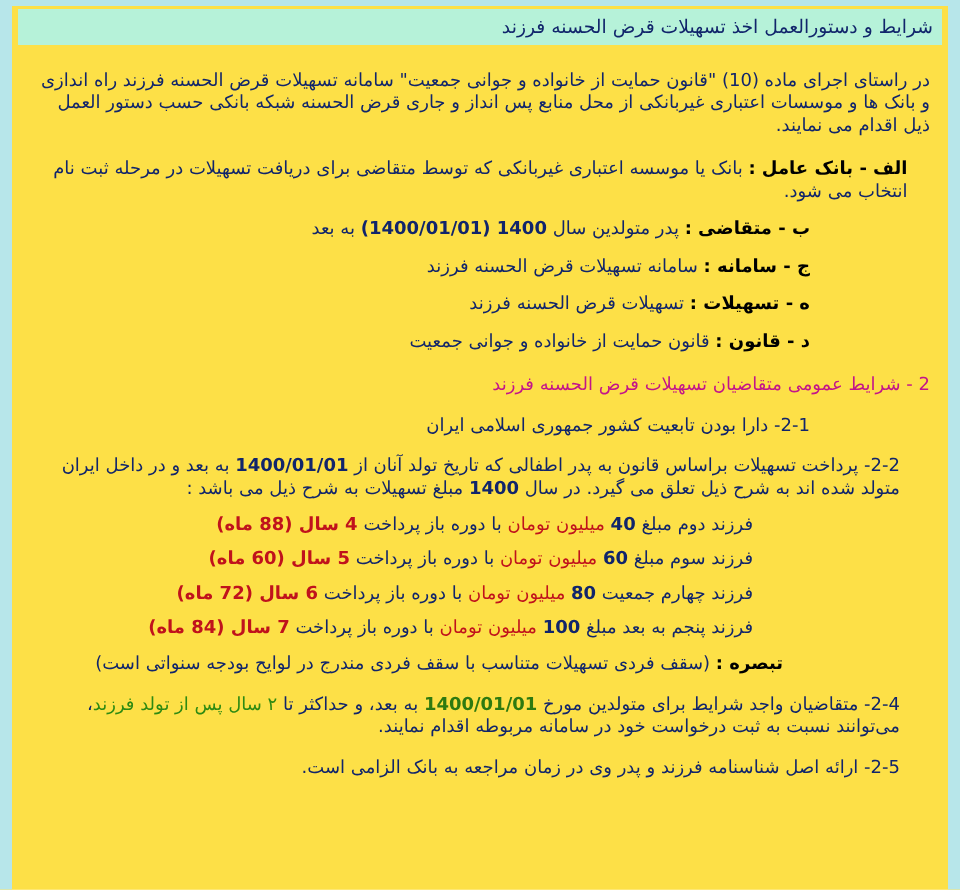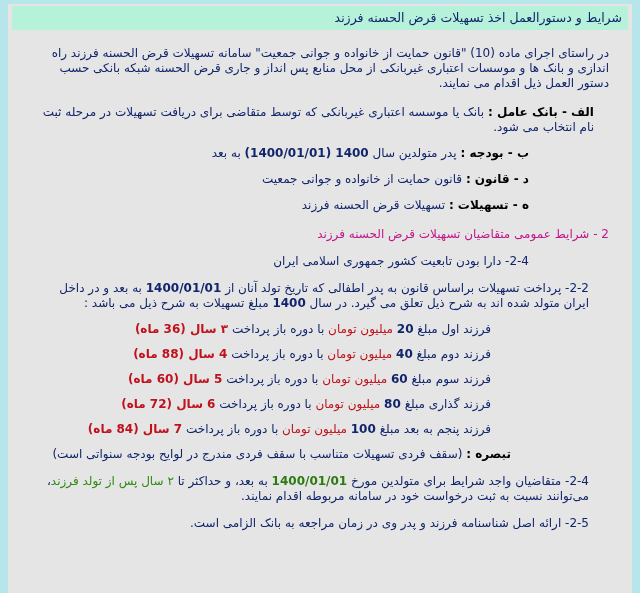--- a/index.html
+++ b/index.html
@@ -7,40 +7,40 @@
       width: 640px; height: 593px; overflow: hidden;
       background: #ffffff;
       font-family: "DejaVu Sans", sans-serif;
     }
     .frame {
       position: absolute; left: 0; top: 0; width: 640px; height: 593px;
       box-sizing: border-box;
       border-left: 8px solid #b7e6ea;
       border-right: 8px solid #b7e6ea;
       border-top: 4px solid #b7e6ea;
-      background: #e5e5e5;
+      background: #fde047;
     }
     .header {
       margin: 2px 4px 0 4px;
       height: 24px;
       background: #b6f2d9;
       direction: rtl;
       color: #11256b;
       font-size: 12.5px;
       line-height: 24px;
       padding-right: 6px;
     }
     .content {
       direction: rtl;
       padding: 0 12px 0 12px;
       color: #11256b;
       font-size: 12px;
       line-height: 15px;
     }
-    p { margin: 11px; }
+    p { margin: 0; }
     .intro { margin-top: 16px; }
     .sec-title { color: #c3148a; margin-top: 14px; }
     .def { margin-top: 14px; padding-right: 15px; }
     .def-row { padding-right: 80px; margin-top: 10px; }
     .def .k, .def-row .k { color: #000000; font-weight: bold; text-align: right; }
     .def-row .v, .def .v { color: #11256b; }
     .sub { margin-top: 12px; padding-right: 20px; }
     .sub.indent { padding-right: 80px; }
     .loan { padding-right: 118px; margin-top: 9px; line-height: 14px; }
     .loan .num { font-weight: bold; color: #11256b; }
@@ -59,48 +59,48 @@
   <div class="header">شرایط و دستورالعمل اخذ تسهیلات قرض الحسنه فرزند</div>
 
   <div class="content">
     <p class="intro">در راستای اجرای ماده (10) "قانون حمایت از خانواده و جوانی جمعیت" سامانه تسهیلات قرض الحسنه فرزند راه اندازی و بانک ها و موسسات اعتباری غیربانکی از محل منابع پس انداز و جاری قرض الحسنه شبکه بانکی حسب دستور العمل ذیل اقدام می نمایند.</p>
 
 
     <p class="def">
       <span class="k">الف - بانک عامل :</span><span class="v"> بانک یا موسسه اعتباری غیربانکی که توسط متقاضی برای دریافت تسهیلات در مرحله ثبت نام انتخاب می شود.</span>
     </p>
     <p class="def-row">
-      <span class="k">ب - بودجه :</span><span class="v"> پدر متولدین سال </span><span class="bold">1400 (1400/01/01)</span><span class="v"> به بعد</span>
+      <span class="k">ب - متقاضی :</span><span class="v"> پدر متولدین سال </span><span class="bold">1400 (1400/01/01)</span><span class="v"> به بعد</span>
+    </p>
+    <p class="def-row">
+      <span class="k">ج - سامانه :</span><span class="v"> سامانه تسهیلات قرض الحسنه فرزند</span>
+    </p>
+    <p class="def-row">
+      <span class="k">ه - تسهیلات :</span><span class="v"> تسهیلات قرض الحسنه فرزند</span>
     </p>
     <p class="def-row">
       <span class="k">د - قانون :</span><span class="v"> قانون حمایت از خانواده و جوانی جمعیت</span>
     </p>
-    <p class="def-row">
-      <span class="k">ه - تسهیلات :</span><span class="v"> تسهیلات قرض الحسنه فرزند</span>
-    </p>
 
     <p class="sec-title">2 - شرایط عمومی متقاضیان تسهیلات قرض الحسنه فرزند</p>
 
-    <p class="sub indent">2-4- دارا بودن تابعیت کشور جمهوری اسلامی ایران</p>
+    <p class="sub indent">2-1- دارا بودن تابعیت کشور جمهوری اسلامی ایران</p>
 
     <p class="sub">
       <span>2-2- پرداخت تسهیلات براساس قانون به پدر اطفالی که تاریخ تولد آنان از </span><span class="bold">1400/01/01</span><span> به بعد و در داخل ایران متولد شده اند به شرح ذیل تعلق می گیرد. در سال </span><span class="bold">1400</span><span> مبلغ تسهیلات به شرح ذیل می باشد :</span>
     </p>
 
-    <p class="loan">
-      <span>فرزند اول مبلغ </span><span class="num">20</span><span class="red"> میلیون تومان</span><span> با دوره باز پرداخت </span><span class="redb">۳ سال (36 ماه)</span>
-    </p>
     <p class="loan">
       <span>فرزند دوم مبلغ </span><span class="num">40</span><span class="red"> میلیون تومان</span><span> با دوره باز پرداخت </span><span class="redb">4 سال (88 ماه)</span>
     </p>
     <p class="loan">
       <span>فرزند سوم مبلغ </span><span class="num">60</span><span class="red"> میلیون تومان</span><span> با دوره باز پرداخت </span><span class="redb">5 سال (60 ماه)</span>
     </p>
     <p class="loan">
-      <span>فرزند گذاری مبلغ </span><span class="num">80</span><span class="red"> میلیون تومان</span><span> با دوره باز پرداخت </span><span class="redb">6 سال (72 ماه)</span>
+      <span>فرزند چهارم جمعیت </span><span class="num">80</span><span class="red"> میلیون تومان</span><span> با دوره باز پرداخت </span><span class="redb">6 سال (72 ماه)</span>
     </p>
     <p class="loan">
       <span>فرزند پنجم به بعد مبلغ </span><span class="num">100</span><span class="red"> میلیون تومان</span><span> با دوره باز پرداخت </span><span class="redb">7 سال (84 ماه)</span>
     </p>
 
     <p class="note">
       <span class="k">تبصره :</span><span> (سقف فردی تسهیلات متناسب با سقف فردی مندرج در لوایح بودجه سنواتی است)</span>
     </p>
 
 

